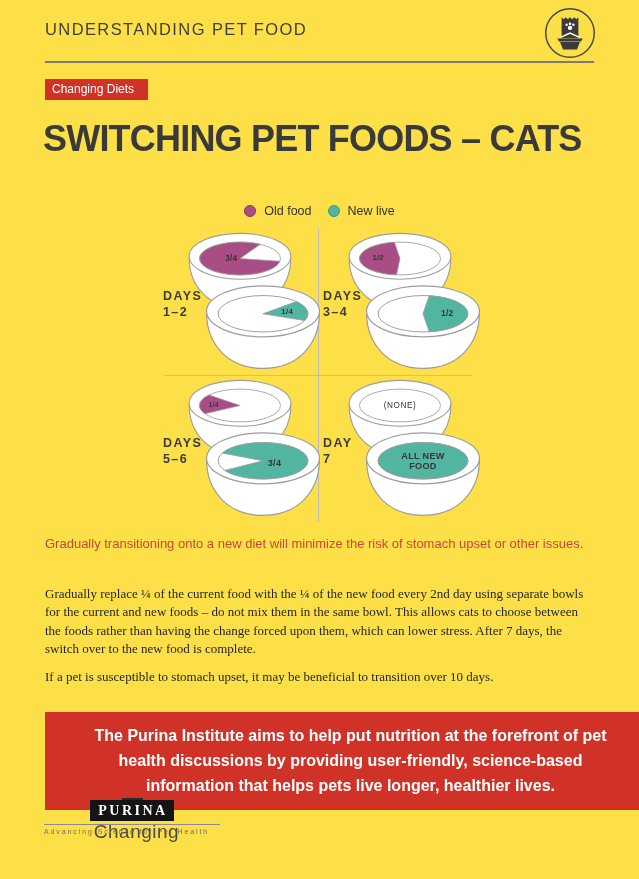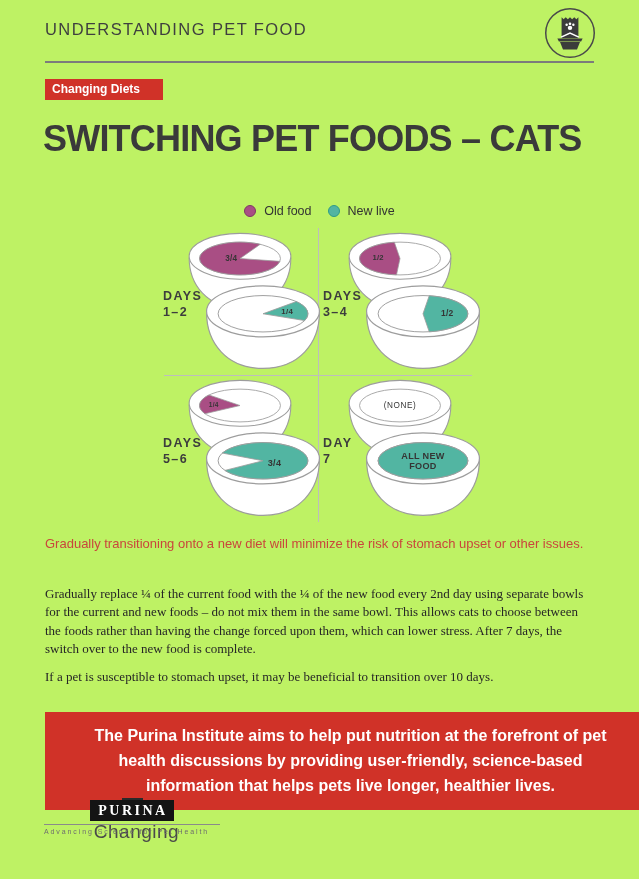--- a/index.html
+++ b/index.html
@@ -1,32 +1,32 @@
 <!DOCTYPE html>
 <html style="--red: #d03228;"><head>
 <meta charset="utf-8">
 <style>
   html,body{margin:0;padding:0;background:#e8e8e8;}
   .page{
     position:relative;width:639px;height:879px;margin:0 auto;
-    background:#bef264;overflow:hidden;
+    background:#fde047;overflow:hidden;
     font-family:"Liberation Sans",sans-serif;
   }
   
   .header-title{
     position:absolute;left:45px;top:20px;
     font-size:16.5px;letter-spacing:1.4px;color:#3f3f3f;
   }
   .header-icon{position:absolute;left:542px;top:5px;width:56px;height:56px;}
   .rule{position:absolute;left:45px;top:61px;width:549px;height:2px;background:#7c7c7c;}
   
   .badge{
     position:absolute;left:45px;top:79px;
     background:var(--red,#d03228);color:#fff;
-    font-size:12px;font-weight:bold;padding:3px 23px 4px 7px;
+    font-size:12px;font-weight:normal;padding:3px 14px 4px 7px;
   }
   .page-title{
     position:absolute;left:43px;top:118px;width:556px;
     font-size:36px;font-weight:bold;color:#3a3a3a;letter-spacing:-0.8px;
     white-space:nowrap;
   }
   
   .legend{
     position:absolute;left:0;top:204px;width:639px;
     display:flex;justify-content:center;gap:16px;

